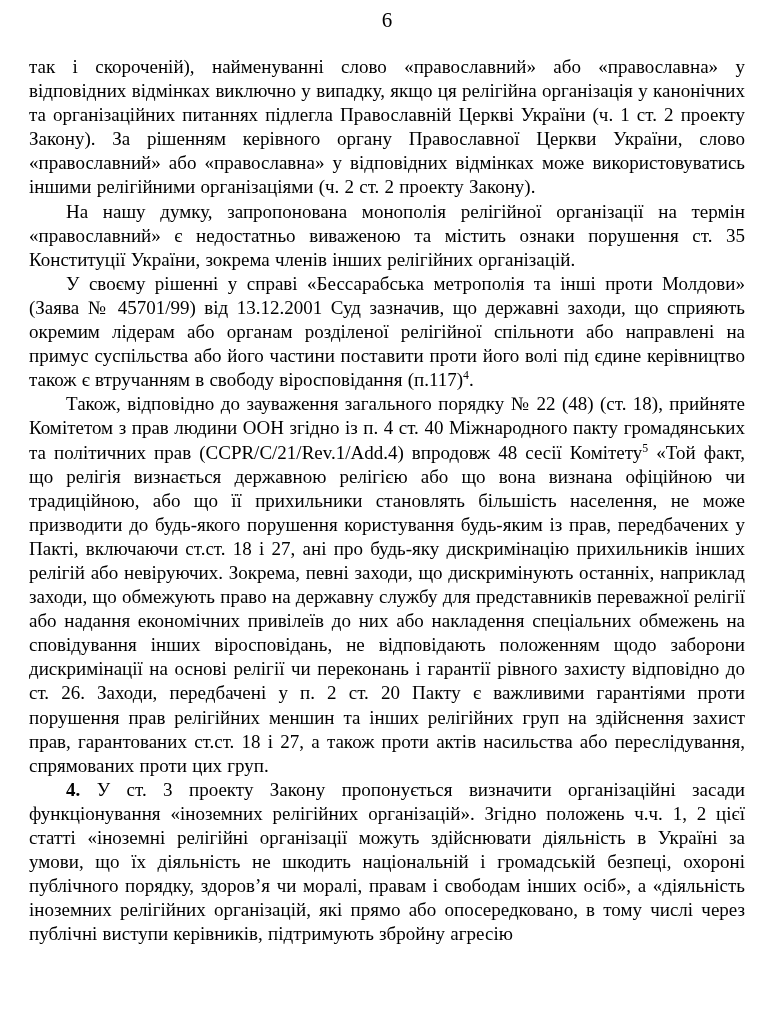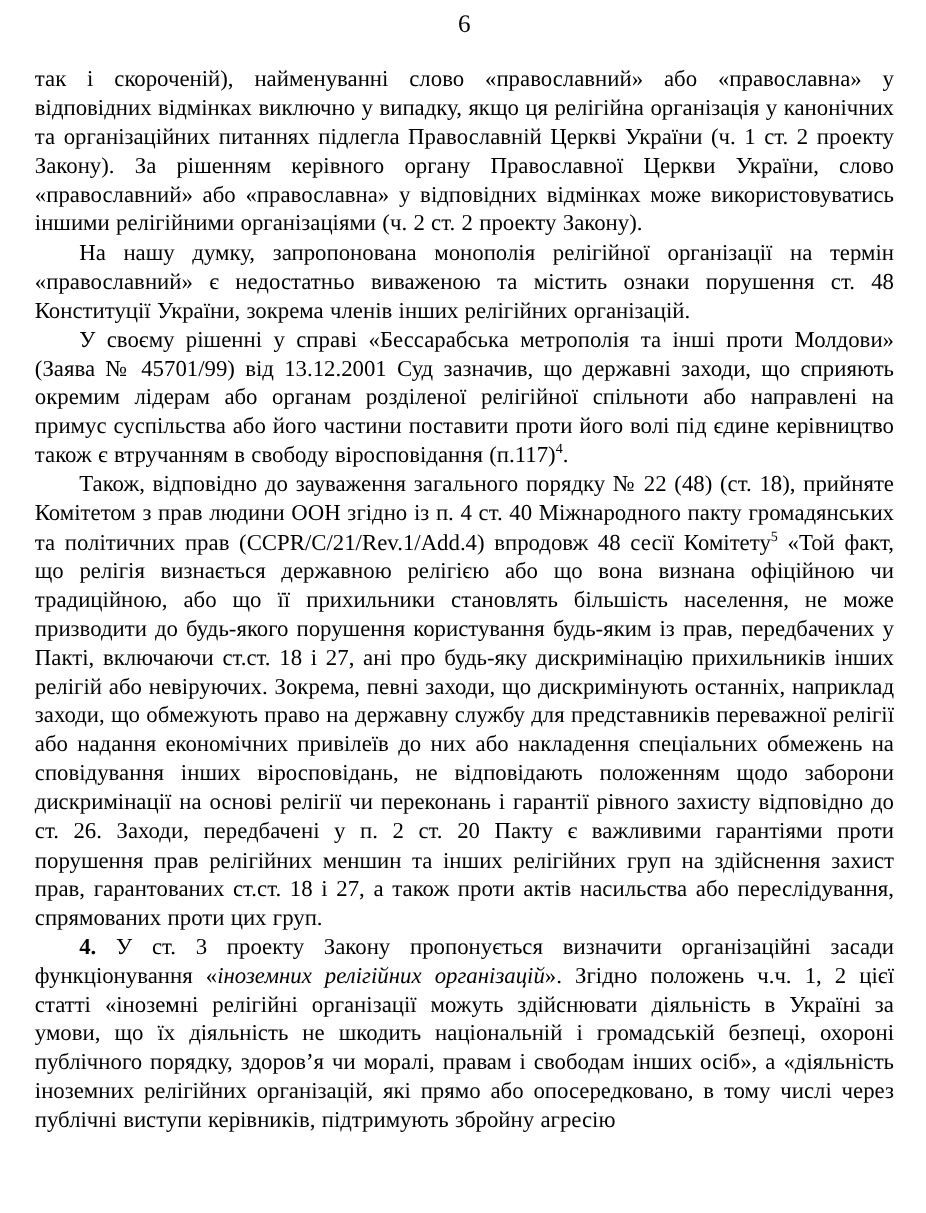--- a/index.html
+++ b/index.html
@@ -30,32 +30,32 @@
     margin: 0;
     font-size: 19px;
     line-height: 24.1px;
     text-align: justify;
     word-spacing: 0.5px;
   }
   .doc-body p.indent {
     text-indent: 37px;
   }
   .run-bold   { font-weight: bold; }
-  .run-italic { font-style: italic; }
+  .run-italic { }
   .run-sup {
     font-size: 0.62em;
     vertical-align: super;
     line-height: 0;
   }
 </style>
 </head>
 <body>
 
 <div class="page">
   <div class="page-number">6</div>
   <div class="doc-body">
       <p><span>так і скороченій), найменуванні слово «православний» або «православна» у відповідних відмінках виключно у випадку, якщо ця релігійна організація у канонічних та організаційних питаннях підлегла Православній Церкві України (ч. 1 ст. 2 проекту Закону). За рішенням керівного органу Православної Церкви України, слово «православний» або «православна» у відповідних відмінках може використовуватись іншими релігійними організаціями (ч. 2 ст. 2 проекту Закону).</span></p>
-      <p class="indent"><span>На нашу думку, запропонована монополія релігійної організації на термін «православний» є недостатньо виваженою та містить ознаки порушення ст. 48 Конституції України, зокрема членів інших релігійних організацій.</span></p>
+      <p class="indent"><span>На нашу думку, запропонована монополія релігійної організації на термін «православний» є недостатньо виваженою та містить ознаки порушення ст. 35 Конституції України, зокрема членів інших релігійних організацій.</span></p>
       <p class="indent"><span>У своєму рішенні у справі «Бессарабська метрополія та інші проти Молдови» (Заява № 45701/99) від 13.12.2001 Суд зазначив, що державні заходи, що сприяють окремим лідерам або органам розділеної релігійної спільноти або направлені на примус суспільства або його частини поставити проти його волі під єдине керівництво також є втручанням в свободу віросповідання (п.117)</span><sup class="run-sup">4</sup><span>.</span></p>
       <p class="indent"><span>Також, відповідно до зауваження загального порядку № 22 (48) (ст. 18), прийняте Комітетом з прав людини ООН згідно із п. 4 ст. 40 Міжнародного пакту громадянських та політичних прав (CCPR/C/21/Rev.1/Add.4) впродовж 48 сесії Комітету</span><sup class="run-sup">5</sup><span> «Той факт, що релігія визнається державною релігією або що вона визнана офіційною чи традиційною, або що її прихильники становлять більшість населення, не може призводити до будь-якого порушення користування будь-яким із прав, передбачених у Пакті, включаючи ст.ст. 18 і 27, ані про будь-яку дискримінацію прихильників інших релігій або невіруючих. Зокрема, певні заходи, що дискримінують останніх, наприклад заходи, що обмежують право на державну службу для представників переважної релігії або надання економічних привілеїв до них або накладення спеціальних обмежень на сповідування інших віросповідань, не відповідають положенням щодо заборони дискримінації на основі релігії чи переконань і гарантії рівного захисту відповідно до ст. 26. Заходи, передбачені у п. 2 ст. 20 Пакту є важливими гарантіями проти порушення прав релігійних меншин та інших релігійних груп на здійснення захист прав, гарантованих ст.ст. 18 і 27, а також проти актів насильства або переслідування, спрямованих проти цих груп.</span></p>
       <p class="indent"><span class="run-bold">4.</span><span> У ст. 3 проекту Закону пропонується визначити організаційні засади функціонування «</span><span class="run-italic">іноземних релігійних організацій</span><span>». Згідно положень ч.ч. 1, 2 цієї статті «іноземні релігійні організації можуть здійснювати діяльність в Україні за умови, що їх діяльність не шкодить національній і громадській безпеці, охороні публічного порядку, здоров’я чи моралі, правам і свободам інших осіб», а «діяльність іноземних релігійних організацій, які прямо або опосередковано, в тому числі через публічні виступи керівників, підтримують збройну агресію</span></p>
     </div>
 </div>
 
 </body></html>

